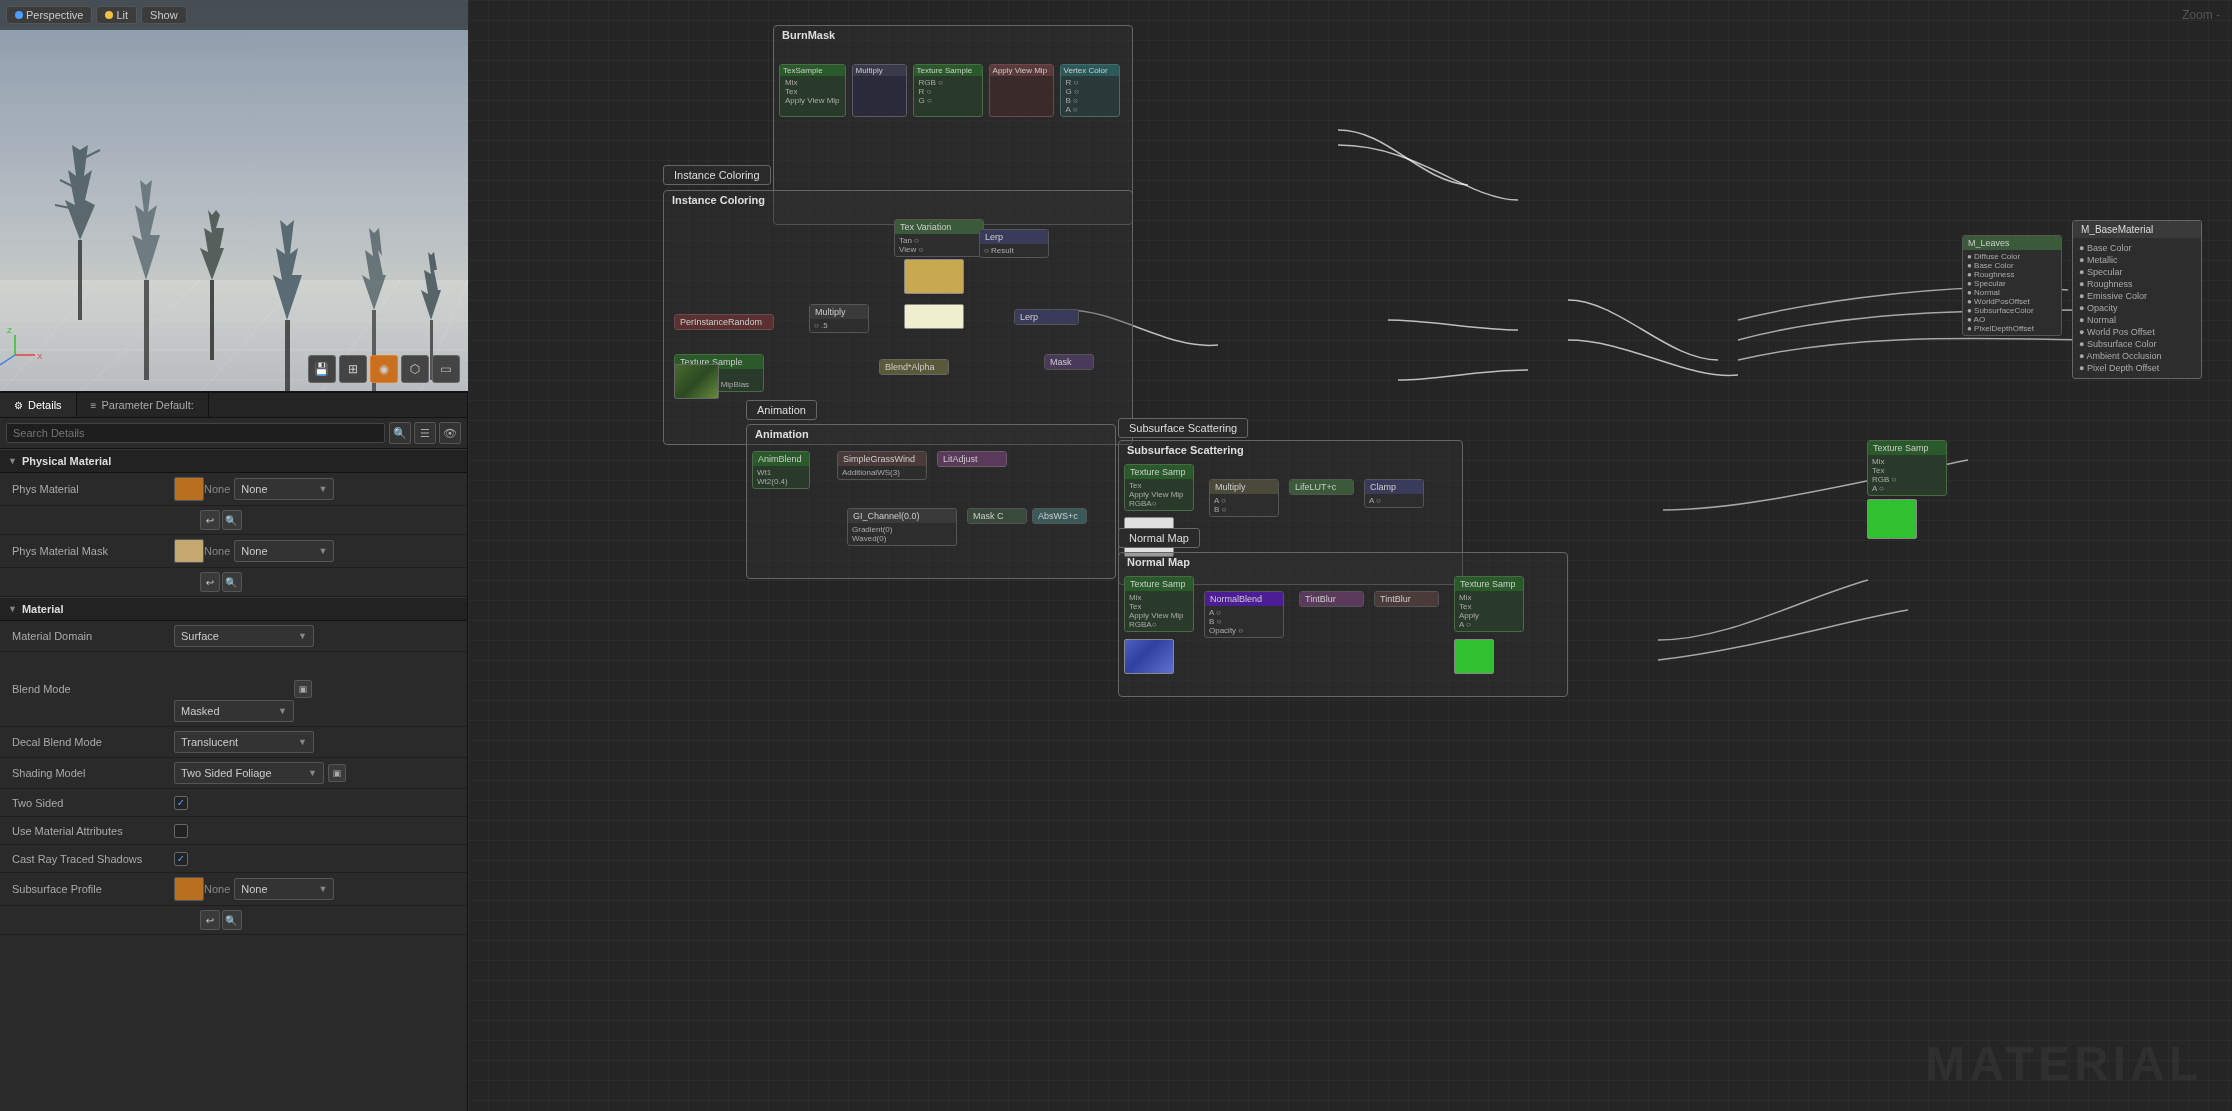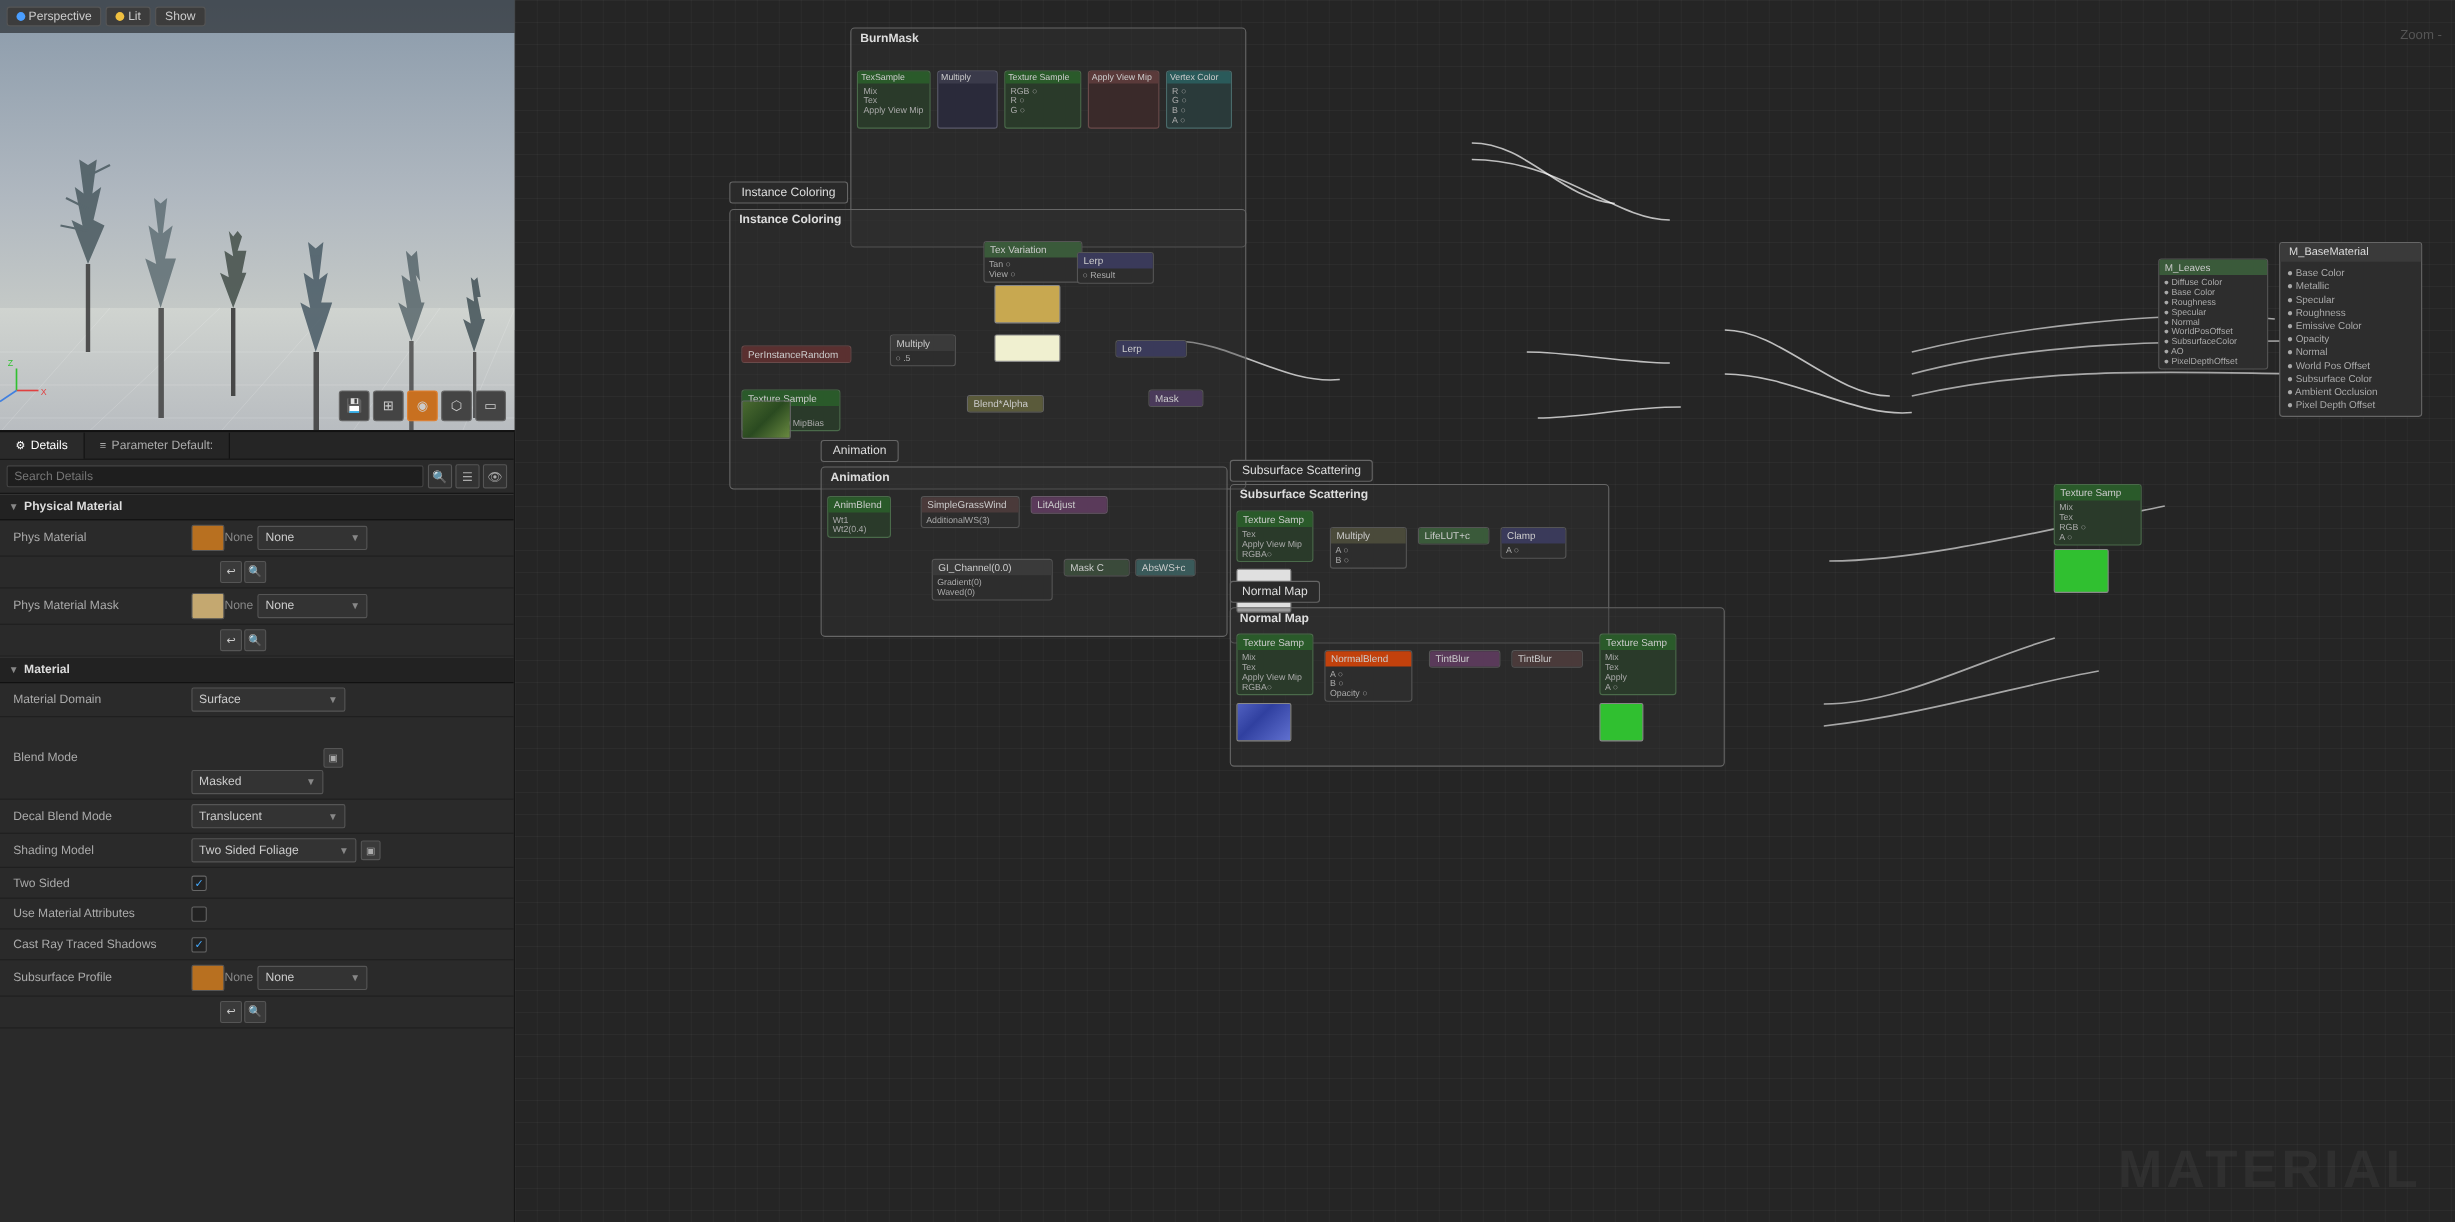--- a/index.html
+++ b/index.html
@@ -299,21 +299,21 @@
       background-color: #252525;
       background-image:
         linear-gradient(rgba(255,255,255,0.03) 1px, transparent 1px),
         linear-gradient(90deg, rgba(255,255,255,0.03) 1px, transparent 1px);
       background-size: 20px 20px;
       position: relative;
     }
 
     .zoom-label {
       position: absolute;
-      top: 24px;
+      top: 8px;
       right: 12px;
       color: #555;
       font-size: 12px;
     }
 
     .material-watermark {
       position: absolute;
       bottom: 20px;
       right: 30px;
       font-size: 48px;
@@ -877,21 +877,21 @@
               <div>Mix</div>
               <div>Tex</div>
               <div>Apply View Mip</div>
               <div>RGBA○</div>
             </div>
         </div>
 
         <div style="position:absolute;left:5px;top:68px;width:50px;height:35px;background:linear-gradient(135deg,#5060c0 0%,#3040a0 40%,#6070d0 100%);border:1px solid #888;border-radius:2px;"></div>
 
         <div style="position:absolute;left:85px;top:20px;background:#2d2d2d;border:1px solid #555;border-radius:3px;width:80px;">
-          <div style="background:#c2410c;padding:2px 5px;font-size:9px;color:#ccc;border-radius:2px 2px 0 0;">NormalBlend</div>
+          <div style="background:#4c1d95;padding:2px 5px;font-size:9px;color:#ccc;border-radius:2px 2px 0 0;">NormalBlend</div>
           <div style="padding:2px 4px;font-size:8px;color:#aaa;">
               <div>A ○</div>
               <div>B ○</div>
               <div>Opacity ○</div>
             </div>
         </div>
 
         <div style="position:absolute;left:180px;top:20px;background:#2d2d2d;border:1px solid #555;border-radius:3px;width:65px;">
           <div style="background:#5a3a5a;padding:2px 5px;font-size:9px;color:#ccc;border-radius:2px 2px 0 0;">TintBlur</div>
         </div>

